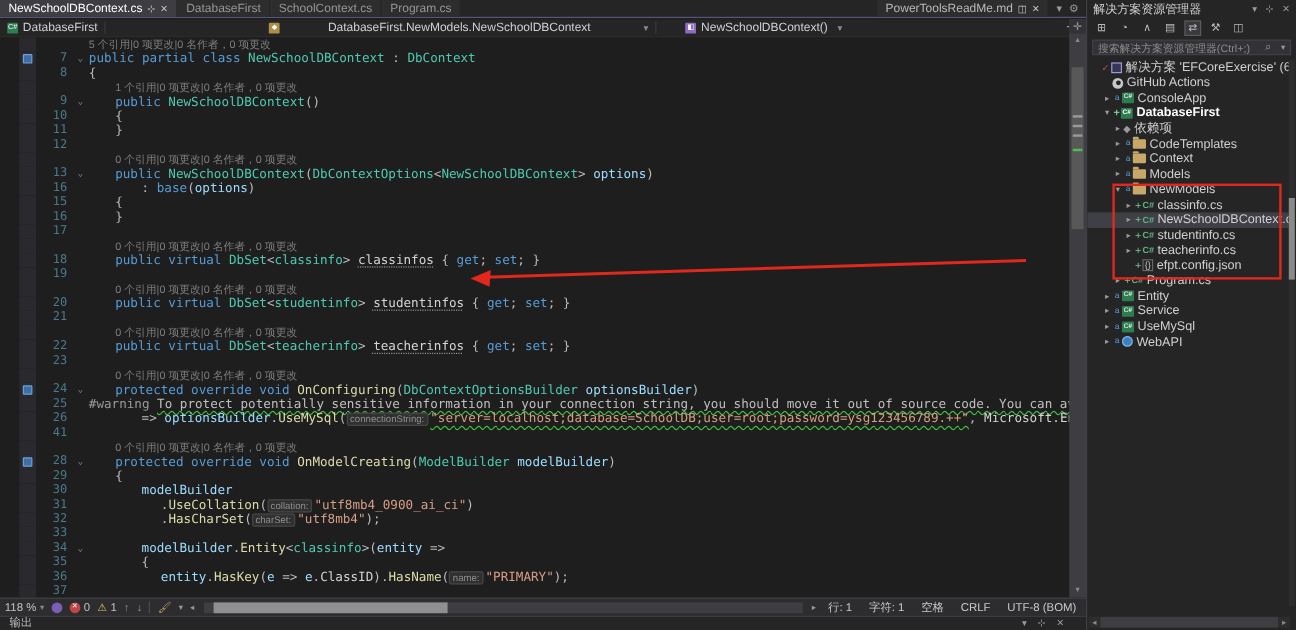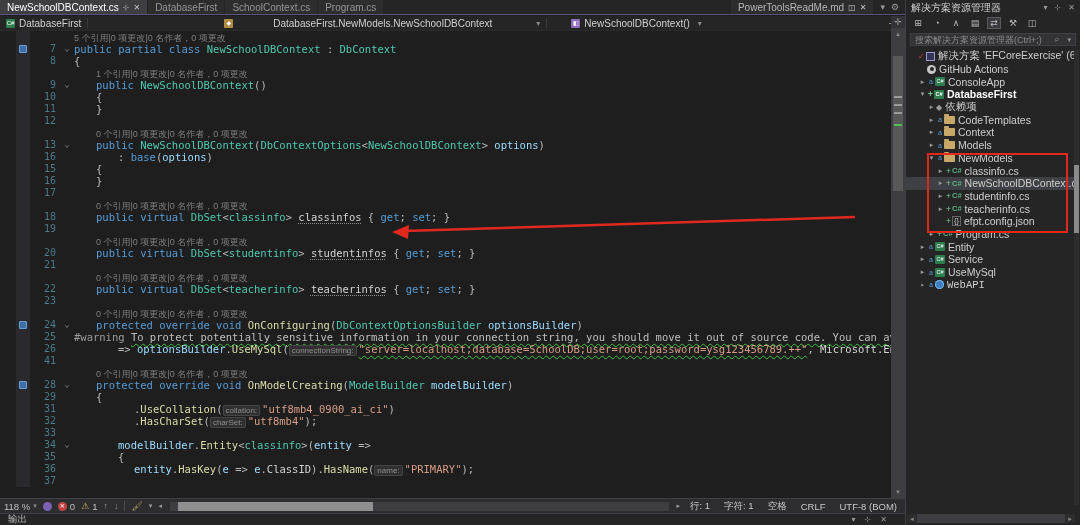--- a/index.html
+++ b/index.html
@@ -205,20 +205,21 @@
         <div class="crow"><span class="gmargin"></span><span class="lnum">22</span><span class="fold"></span><span class="ctext" style="padding-left: 22px;"><span class="tk">public virtual </span><span class="tt">DbSet</span><span class="td">&lt;</span><span class="tt">teacherinfo</span><span class="td">&gt; </span><span class="tpr">teacherinfos</span><span class="td"> { </span><span class="tk">get</span><span class="td">; </span><span class="tk">set</span><span class="td">; }</span></span></div>
         <div class="crow"><span class="gmargin"></span><span class="lnum">23</span><span class="fold"></span><span class="ctext" style="padding-left: 22px;"></span></div>
         <div class="crow"><span class="gmargin"></span><span class="lnum"></span><span class="fold"></span><span class="ctext" style="padding-left: 22px;"><span class="tlens">0 个引用|0 项更改|0 名作者，0 项更改</span></span></div>
         <div class="crow"><span class="gmargin"><span class="gicon"></span></span><span class="lnum">24</span><span class="fold">⌄</span><span class="ctext" style="padding-left: 22px;"><span class="tk">protected override void </span><span class="tm">OnConfiguring</span><span class="td">(</span><span class="tt">DbContextOptionsBuilder</span><span class="td"> </span><span class="tv">optionsBuilder</span><span class="td">)</span></span></div>
         <div class="crow"><span class="gmargin"></span><span class="lnum">25</span><span class="fold"></span><span class="ctext" style="padding-left: 0px;"><span class="tdir">#warning </span><span class="twm">To protect potentially sensitive information in your connection string, you should move it out of source code. You can avoid scaffolding the connection string</span></span></div>
         <div class="crow"><span class="gmargin"></span><span class="lnum">26</span><span class="fold"></span><span class="ctext" style="padding-left: 44px;"><span class="td">=&gt; </span><span class="tv">optionsBuilder</span><span class="td">.</span><span class="tm">UseMySql</span><span class="td">(</span><span class="tchip">connectionString:</span><span class="tssq">"server=localhost;database=SchoolDB;user=root;password=ysg123456789.++"</span><span class="td">, </span><span class="tw">Microsoft.EntityFrameworkCore.</span></span></div>
         <div class="crow"><span class="gmargin"></span><span class="lnum">41</span><span class="fold"></span><span class="ctext" style="padding-left: 22px;"></span></div>
         <div class="crow"><span class="gmargin"></span><span class="lnum"></span><span class="fold"></span><span class="ctext" style="padding-left: 22px;"><span class="tlens">0 个引用|0 项更改|0 名作者，0 项更改</span></span></div>
         <div class="crow"><span class="gmargin"><span class="gicon"></span></span><span class="lnum">28</span><span class="fold">⌄</span><span class="ctext" style="padding-left: 22px;"><span class="tk">protected override void </span><span class="tm">OnModelCreating</span><span class="td">(</span><span class="tt">ModelBuilder</span><span class="td"> </span><span class="tv">modelBuilder</span><span class="td">)</span></span></div>
         <div class="crow"><span class="gmargin"></span><span class="lnum">29</span><span class="fold"></span><span class="ctext" style="padding-left: 22px;"><span class="td">{</span></span></div>
+        <div class="crow"><span class="gmargin"></span><span class="lnum">30</span><span class="fold"></span><span class="ctext" style="padding-left: 44px;"><span class="tv">modelBuilder</span></span></div>
         <div class="crow"><span class="gmargin"></span><span class="lnum">31</span><span class="fold"></span><span class="ctext" style="padding-left: 60px;"><span class="td">.</span><span class="tm">UseCollation</span><span class="td">(</span><span class="tchip">collation:</span><span class="ts">"utf8mb4_0900_ai_ci"</span><span class="td">)</span></span></div>
         <div class="crow"><span class="gmargin"></span><span class="lnum">32</span><span class="fold"></span><span class="ctext" style="padding-left: 60px;"><span class="td">.</span><span class="tm">HasCharSet</span><span class="td">(</span><span class="tchip">charSet:</span><span class="ts">"utf8mb4"</span><span class="td">);</span></span></div>
         <div class="crow"><span class="gmargin"></span><span class="lnum">33</span><span class="fold"></span><span class="ctext" style="padding-left: 44px;"></span></div>
         <div class="crow"><span class="gmargin"></span><span class="lnum">34</span><span class="fold">⌄</span><span class="ctext" style="padding-left: 44px;"><span class="tv">modelBuilder</span><span class="td">.</span><span class="tm">Entity</span><span class="td">&lt;</span><span class="tt">classinfo</span><span class="td">&gt;(</span><span class="tv">entity</span><span class="td"> =&gt;</span></span></div>
         <div class="crow"><span class="gmargin"></span><span class="lnum">35</span><span class="fold"></span><span class="ctext" style="padding-left: 44px;"><span class="td">{</span></span></div>
         <div class="crow"><span class="gmargin"></span><span class="lnum">36</span><span class="fold"></span><span class="ctext" style="padding-left: 60px;"><span class="tv">entity</span><span class="td">.</span><span class="tm">HasKey</span><span class="td">(</span><span class="tv">e</span><span class="td"> =&gt; </span><span class="tv">e</span><span class="td">.</span><span class="tw">ClassID</span><span class="td">).</span><span class="tm">HasName</span><span class="td">(</span><span class="tchip">name:</span><span class="ts">"PRIMARY"</span><span class="td">);</span></span></div>
         <div class="crow"><span class="gmargin"></span><span class="lnum">37</span><span class="fold"></span><span class="ctext" style="padding-left: 44px;"></span></div>
       </div>
 
     <div class="vscroll">
@@ -396,21 +397,21 @@
           <span class="se-lock" style="font-size: 7px; color: rgb(86, 156, 214);">a</span>
           <span class="ic-proj">C#</span>
           <span>Service</span>
         </div>
         <div class="serow" style="padding-left: 12px;">
           <span class="se-chev">▸</span>
           <span class="se-lock" style="font-size: 7px; color: rgb(86, 156, 214);">a</span>
           <span class="ic-proj">C#</span>
           <span>UseMySql</span>
         </div>
-        <div class="serow" style="padding-left: 12px; font-family: Liberation Mono, monospace;">
+        <div class="serow" style="padding-left: 12px;">
           <span class="se-chev">▸</span>
           <span class="se-lock" style="font-size: 7px; color: rgb(86, 156, 214);">a</span>
           <span class="ic-web"></span>
           <span>WebAPI</span>
         </div>
       </div>
     <div class="se-vscroll">
       <div class="se-vthumb"></div>
     </div>
     <div class="se-hscroll">

